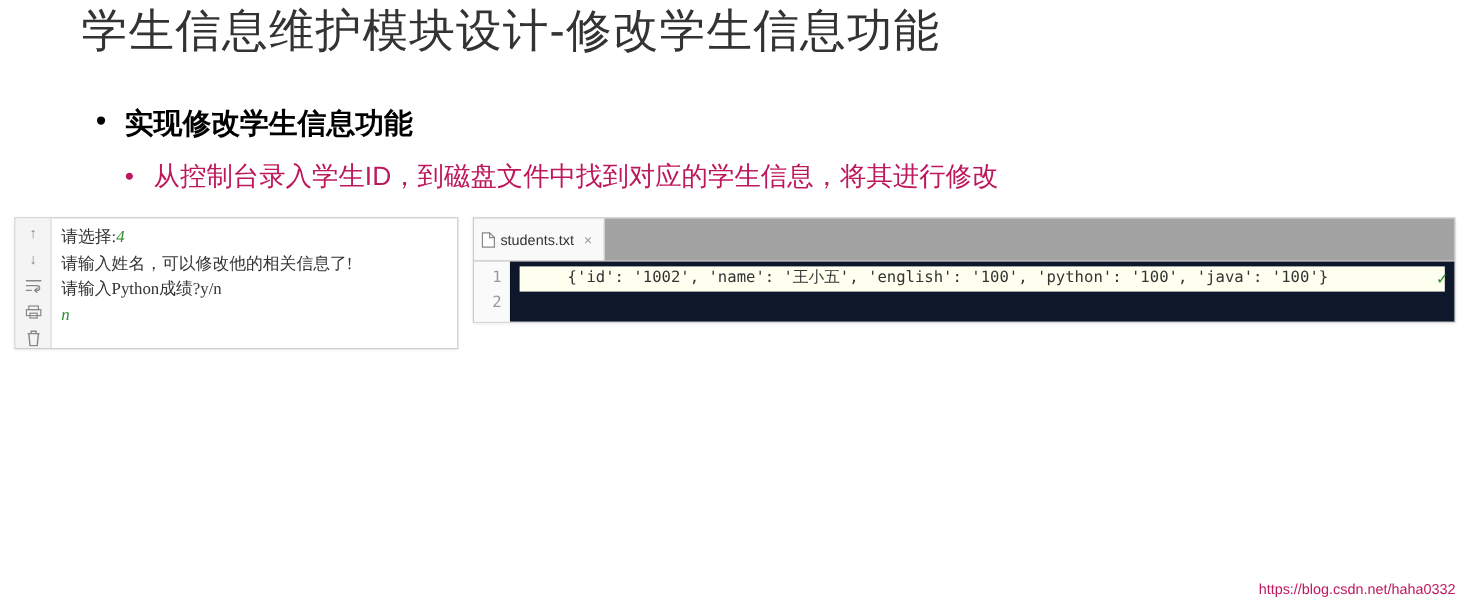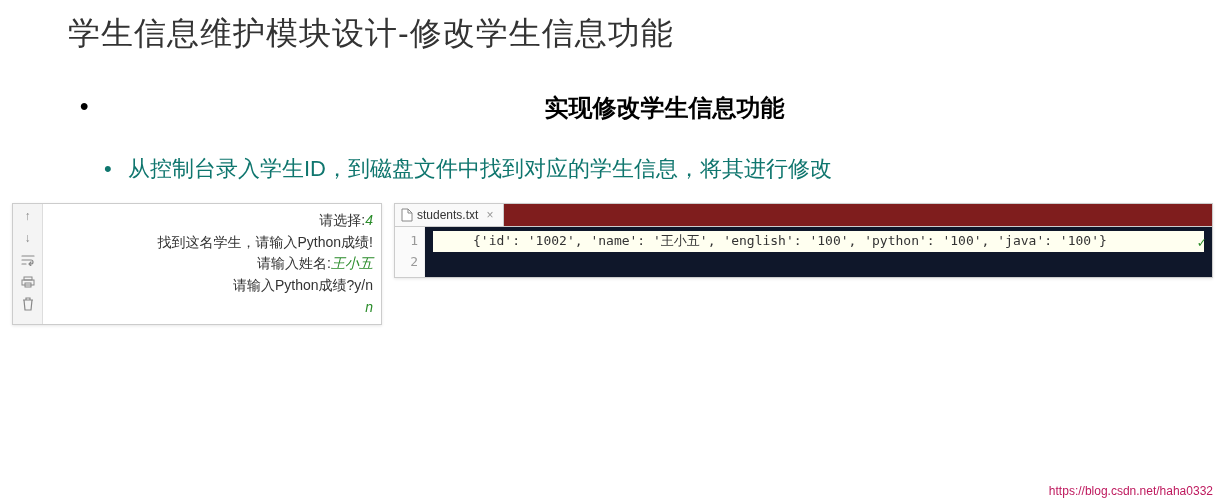--- a/index.html
+++ b/index.html
@@ -5,53 +5,52 @@
     * { margin: 0; padding: 0; box-sizing: border-box; }
     body {
       font-family: "Microsoft YaHei", "SimSun", sans-serif;
       background: #fff;
       width: 1225px;
       height: 504px;
       position: relative;
       overflow: hidden;
     }
     .slide-title {
-      font-size: 32px;
+      font-size: 38px;
       font-weight: 300;
       color: #333;
-      padding: 12px 0 0 68px;
+      padding: 0 0 0 68px;
       letter-spacing: 1px;
     }
     .bullet-list {
       padding: 36px 0 0 80px;
       list-style: none;
     }
     .bullet-main {
       font-size: 24px;
       font-weight: 700;
       color: #000;
       position: relative;
       padding-left: 24px;
-      text-align: center;
     }
     .bullet-main::before {
       content: "•";
       position: absolute;
       left: 0;
       top: 0;
       font-size: 24px;
     }
     .bullet-sub {
       font-size: 22px;
       font-weight: 400;
-      color: #0f766e;
+      color: #be185d;
       position: relative;
       padding-left: 24px;
       margin-left: 24px;
-      margin-top: 28px;
+      margin-top: 11px;
       line-height: 1.5;
       max-width: 860px;
     }
     .bullet-sub::before {
       content: "•";
       position: absolute;
       left: 0;
       top: 0;
       font-size: 22px;
     }
@@ -85,44 +84,43 @@
       width: 20px;
       height: 16px;
       display: flex;
       align-items: center;
       justify-content: center;
       cursor: pointer;
     }
     .console-body {
       flex: 1;
       padding: 6px 8px;
-      font-family: Liberation Sans, sans-serif;
+      font-family: Liberation Serif, serif;
       font-size: 14px;
       line-height: 1.55;
       color: #333;
-      text-align: right;
     }
     .console-line { white-space: nowrap; }
     .input-italic {
       font-style: italic;
       color: #2a8c2a;
       font-weight: 500;
     }
     .editor-panel {
       border: 1px solid #ccc;
       box-shadow: 0 1px 3px rgba(0,0,0,0.1);
       background: #fff;
       flex: 1;
       font-size: 14px;
     }
     .editor-tabs {
-      background: #7f1d1d;
+      background: #a3a3a3;
       border-bottom: 1px solid #ccc;
       display: flex;
-      height: 23px;
+      height: 36px;
     }
     .editor-tab {
       background: #f9f9f9;
       border-right: 1px solid #ccc;
       padding: 2px 10px 2px 6px;
       font-size: 12px;
       color: #333;
       display: flex;
       align-items: center;
       gap: 4px;
@@ -208,22 +206,21 @@
           </svg>
       </span>
       <span class="toolbar-icon">
         <svg width="12" height="14" viewBox="0 0 12 14">
             <path d="M1 3h10M4 3V1h4v2M2 3l1 10h6l1-10" stroke="#888" fill="none" stroke-width="1.2"></path>
           </svg>
       </span>
     </div>
     <div class="console-body">
       <div class="console-line"><span>请选择:</span><span class="input-italic">4</span></div>
-      <div class="console-line"><span>找到这名学生，请输入Python成绩!</span></div>
-      <div class="console-line"><span>请输入姓名:</span><span class="input-italic">王小五</span></div>
+      <div class="console-line"><span>请输入姓名，可以修改他的相关信息了!</span></div>
       <div class="console-line"><span>请输入Python成绩?y/n</span></div>
       <div class="console-line"><span class="input-italic">n</span></div>
     </div>
   </div>
 
   <div class="editor-panel">
     <div class="editor-tabs">
       <div class="editor-tab">
         <span class="file-icon">
           <svg width="12" height="14" viewBox="0 0 12 14">

